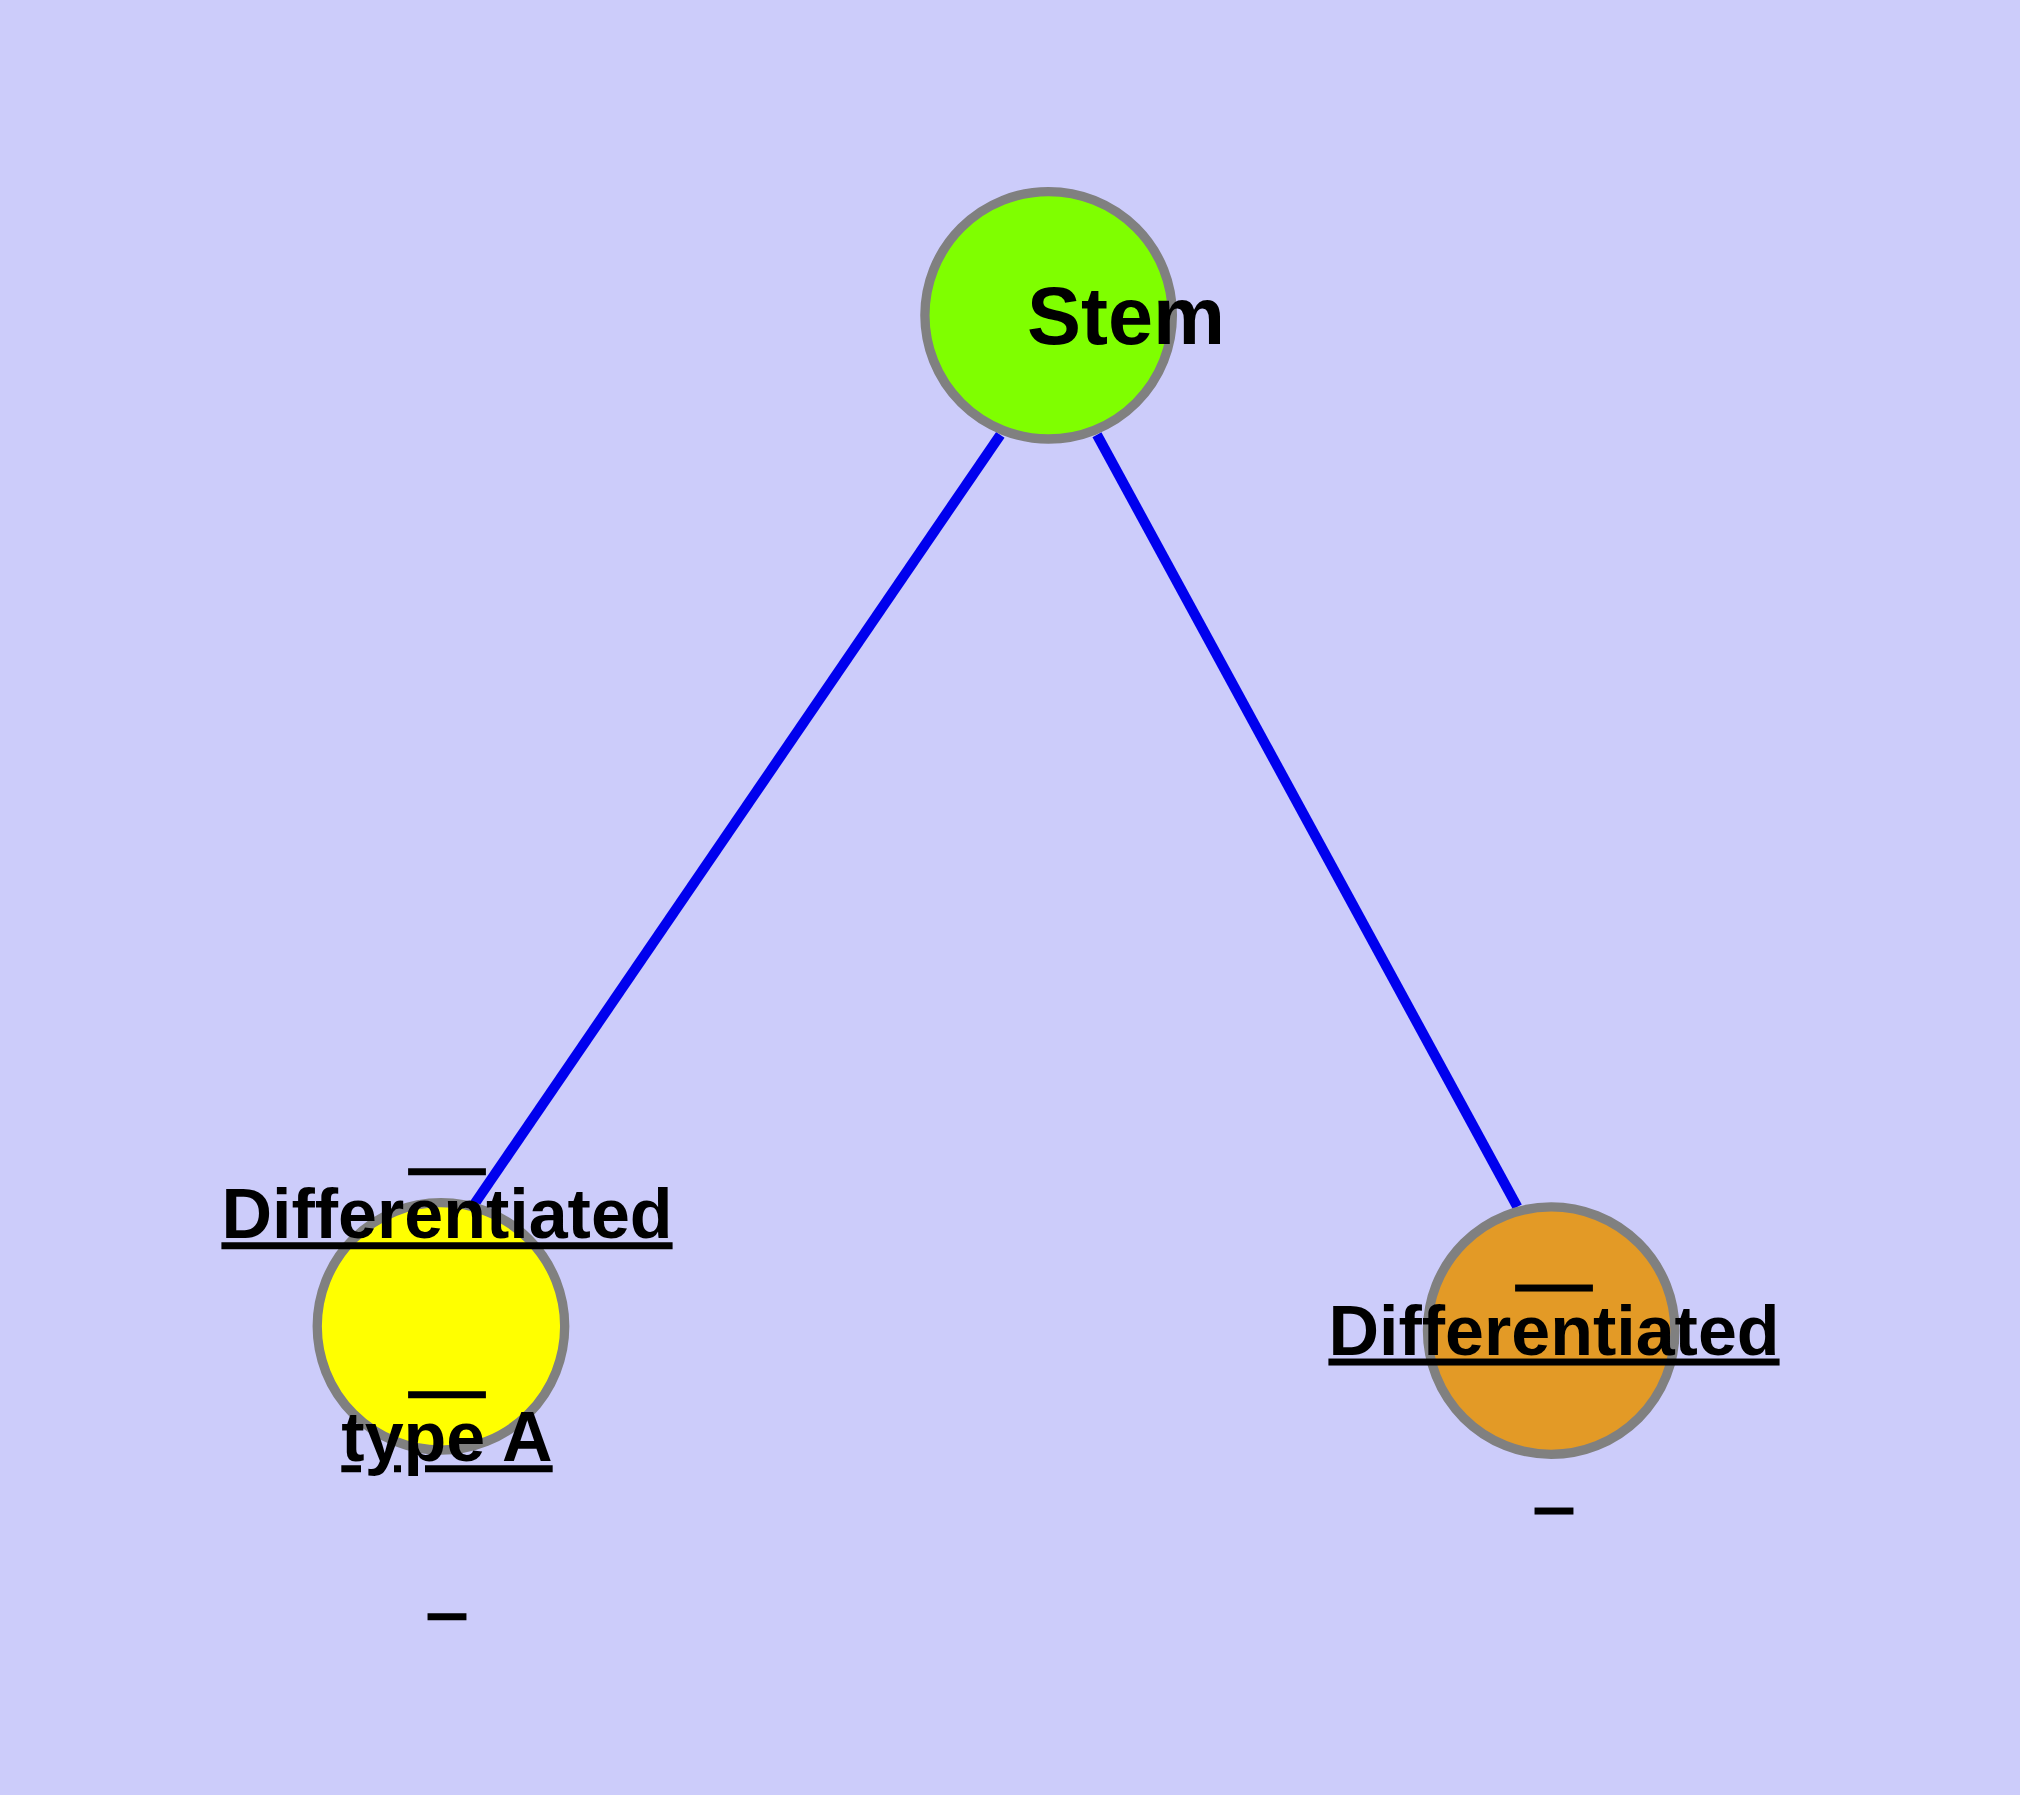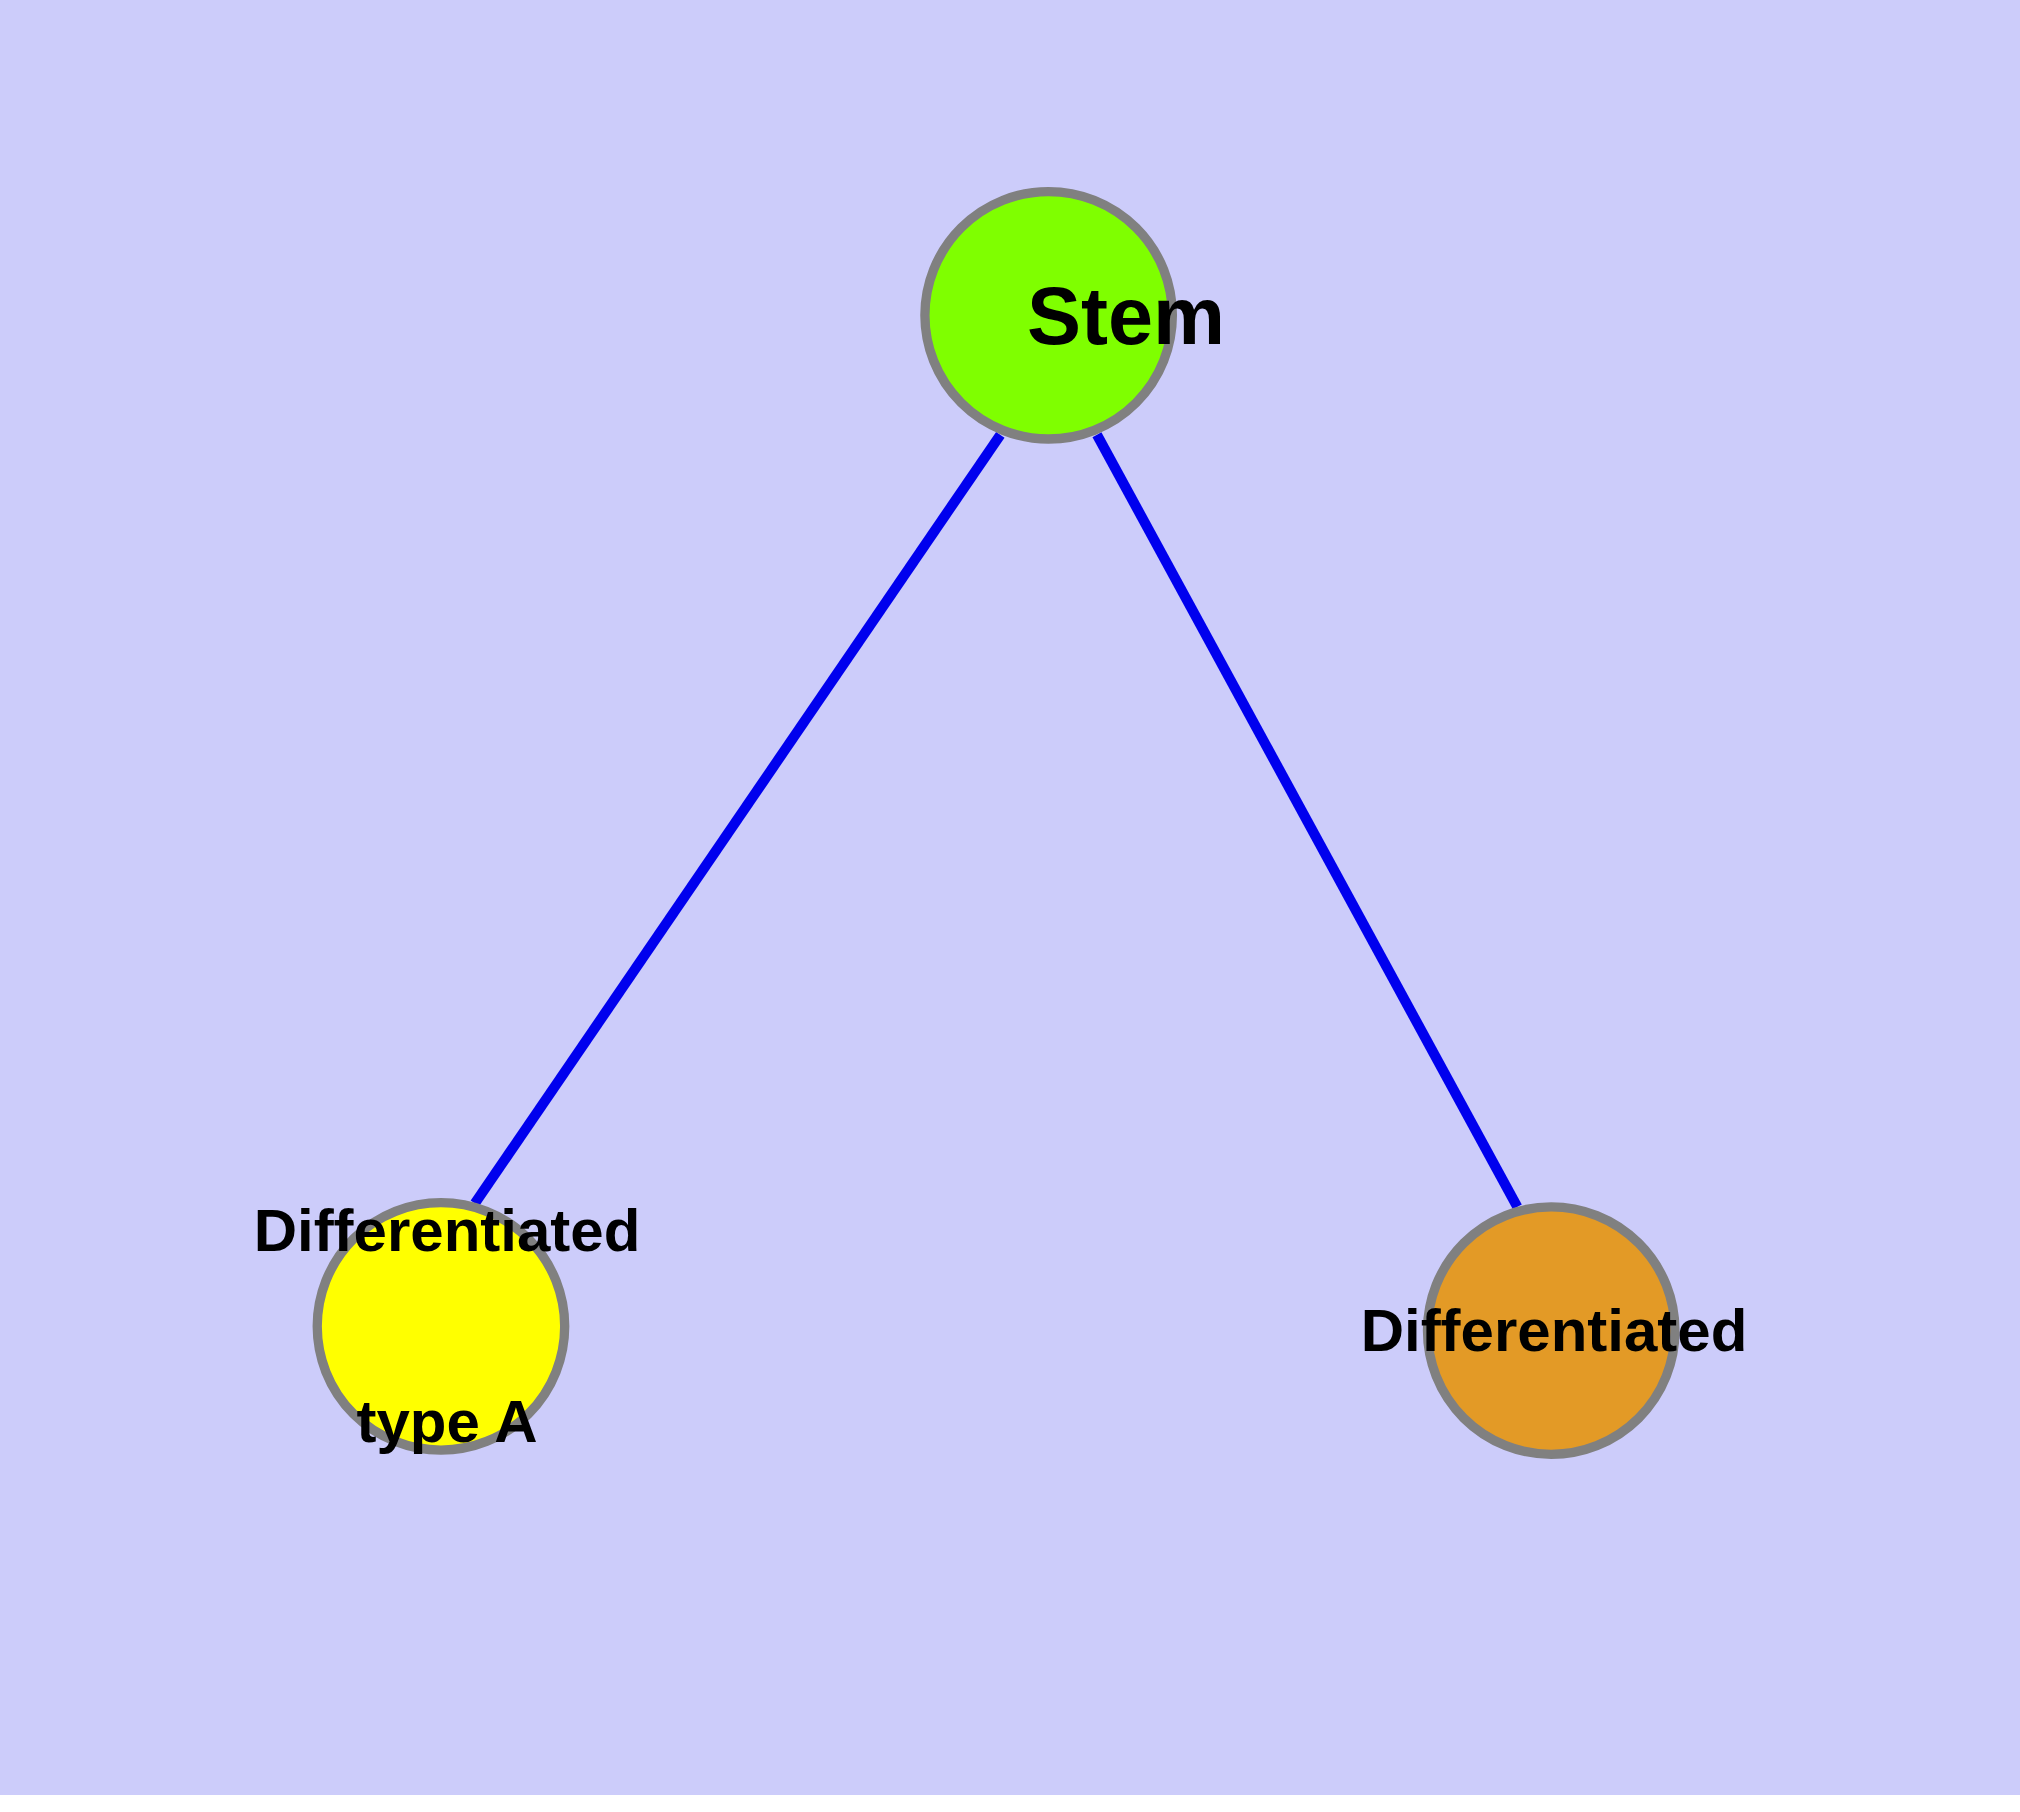--- a/index.html
+++ b/index.html
@@ -37,21 +37,22 @@
     font-weight: bold;
     line-height: 1.06;
     white-space: pre;
     pointer-events: none;
     transform: translate(-50%, -50%);
   }
   .node-label.stem {
     font-size: 81px;
   }
   .node-label.child {
-    font-size: 60px;
+    font-size: 70px;
+    text-decoration: underline;
   }
 </style>
 </head>
 <body>
 
 <div id="canvas">
 
   <div id="plot-area"></div>
 
   <svg id="graph-svg" viewBox="0 0 2384 2138" xmlns="http://www.w3.org/2000/svg">

